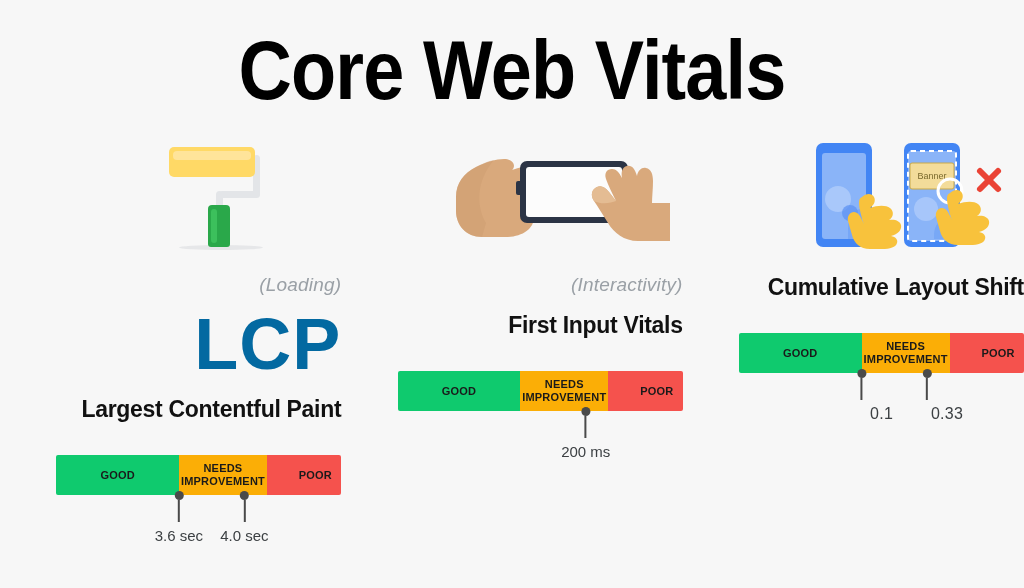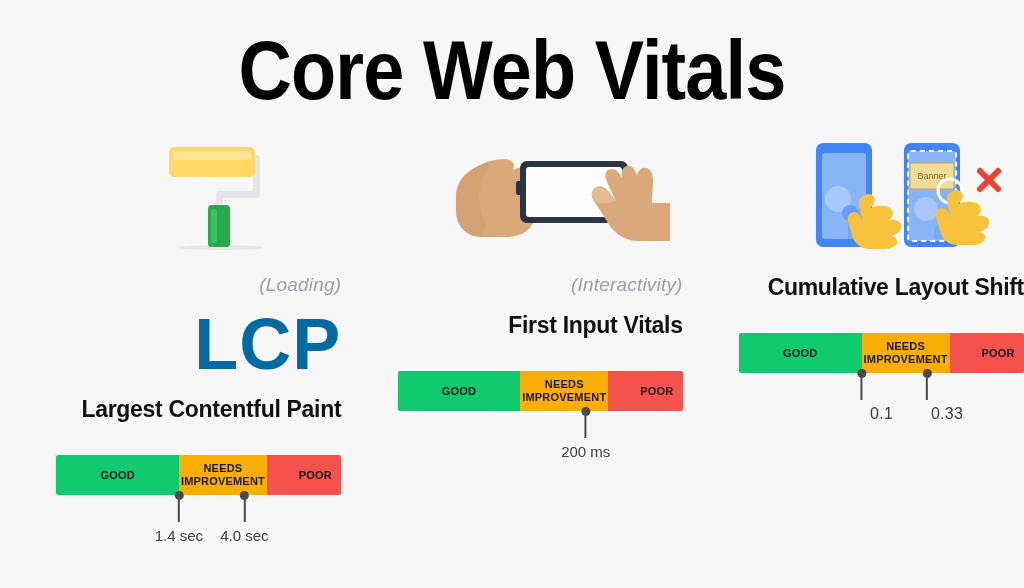--- a/index.html
+++ b/index.html
@@ -230,21 +230,21 @@
     <div class="bar-wrap">
       <div class="bar">
         <div class="seg good" style="background:#0fca6e">GOOD</div>
         <div class="seg ni" style="background:#fbae06">NEEDS IMPROVEMENT</div>
         <div class="seg poor" style="background:#f5524d">POOR</div>
       </div>
       <div class="pins">
         <div class="pin" style="left:43%">
           <div class="pin-dot"></div>
           <div class="pin-stem"></div>
-          <div class="pin-label">1.4 sec</div>
+          <div class="pin-label">3.6 sec</div>
         </div>
         <div class="pin" style="left:66%">
           <div class="pin-dot"></div>
           <div class="pin-stem"></div>
           <div class="pin-label">4.0 sec</div>
         </div>
       </div>
     </div>
   </div>
 

